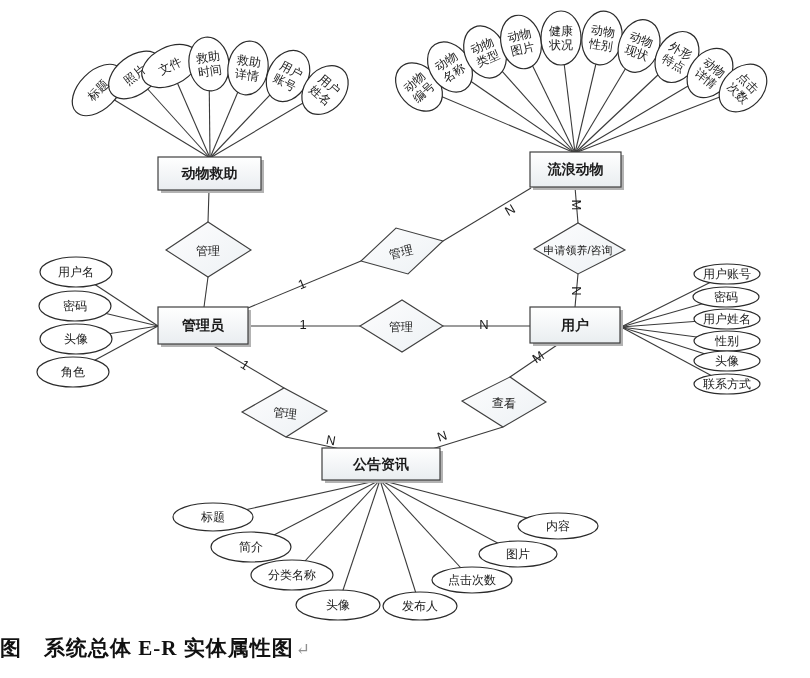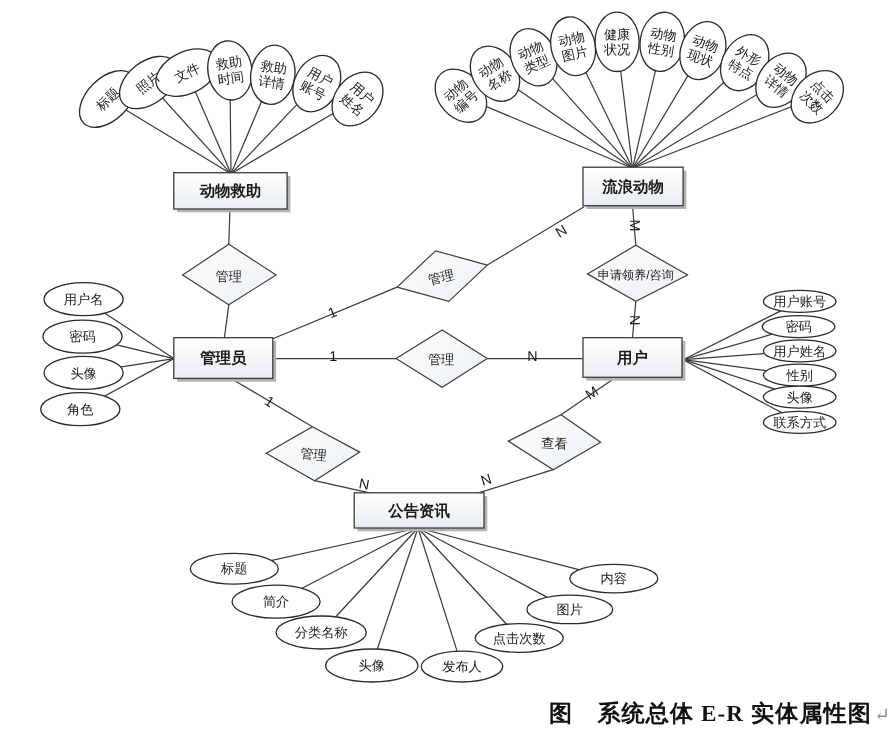--- a/index.html
+++ b/index.html
@@ -1,19 +1,19 @@
 <!DOCTYPE html>
 <html><head>
 <meta charset="utf-8">
 <style>
   html,body{margin:0;padding:0;background:#ffffff;}
   .page{position:relative;width:810px;height:678px;background:#ffffff;overflow:hidden;}
   svg{position:absolute;left:0;top:0;}
   svg text{font-family:"Liberation Sans","DejaVu Sans",sans-serif;}
-  .caption{position:absolute;left:0;top:634px;width:810px;text-align:right;
+  .caption{position:absolute;left:0;top:634px;width:810px;text-align:left;
            font-family:"Liberation Serif","DejaVu Serif",serif;
            font-size:21px;font-weight:bold;color:#111;letter-spacing:1px;}
   .caption .ret{color:#909090;font-weight:normal;font-size:17px;margin-left:2px;}
 </style>
 </head>
 <body>
 
 <div class="page">
   <svg width="810" height="630" viewBox="0 0 810 630">
     <defs>

